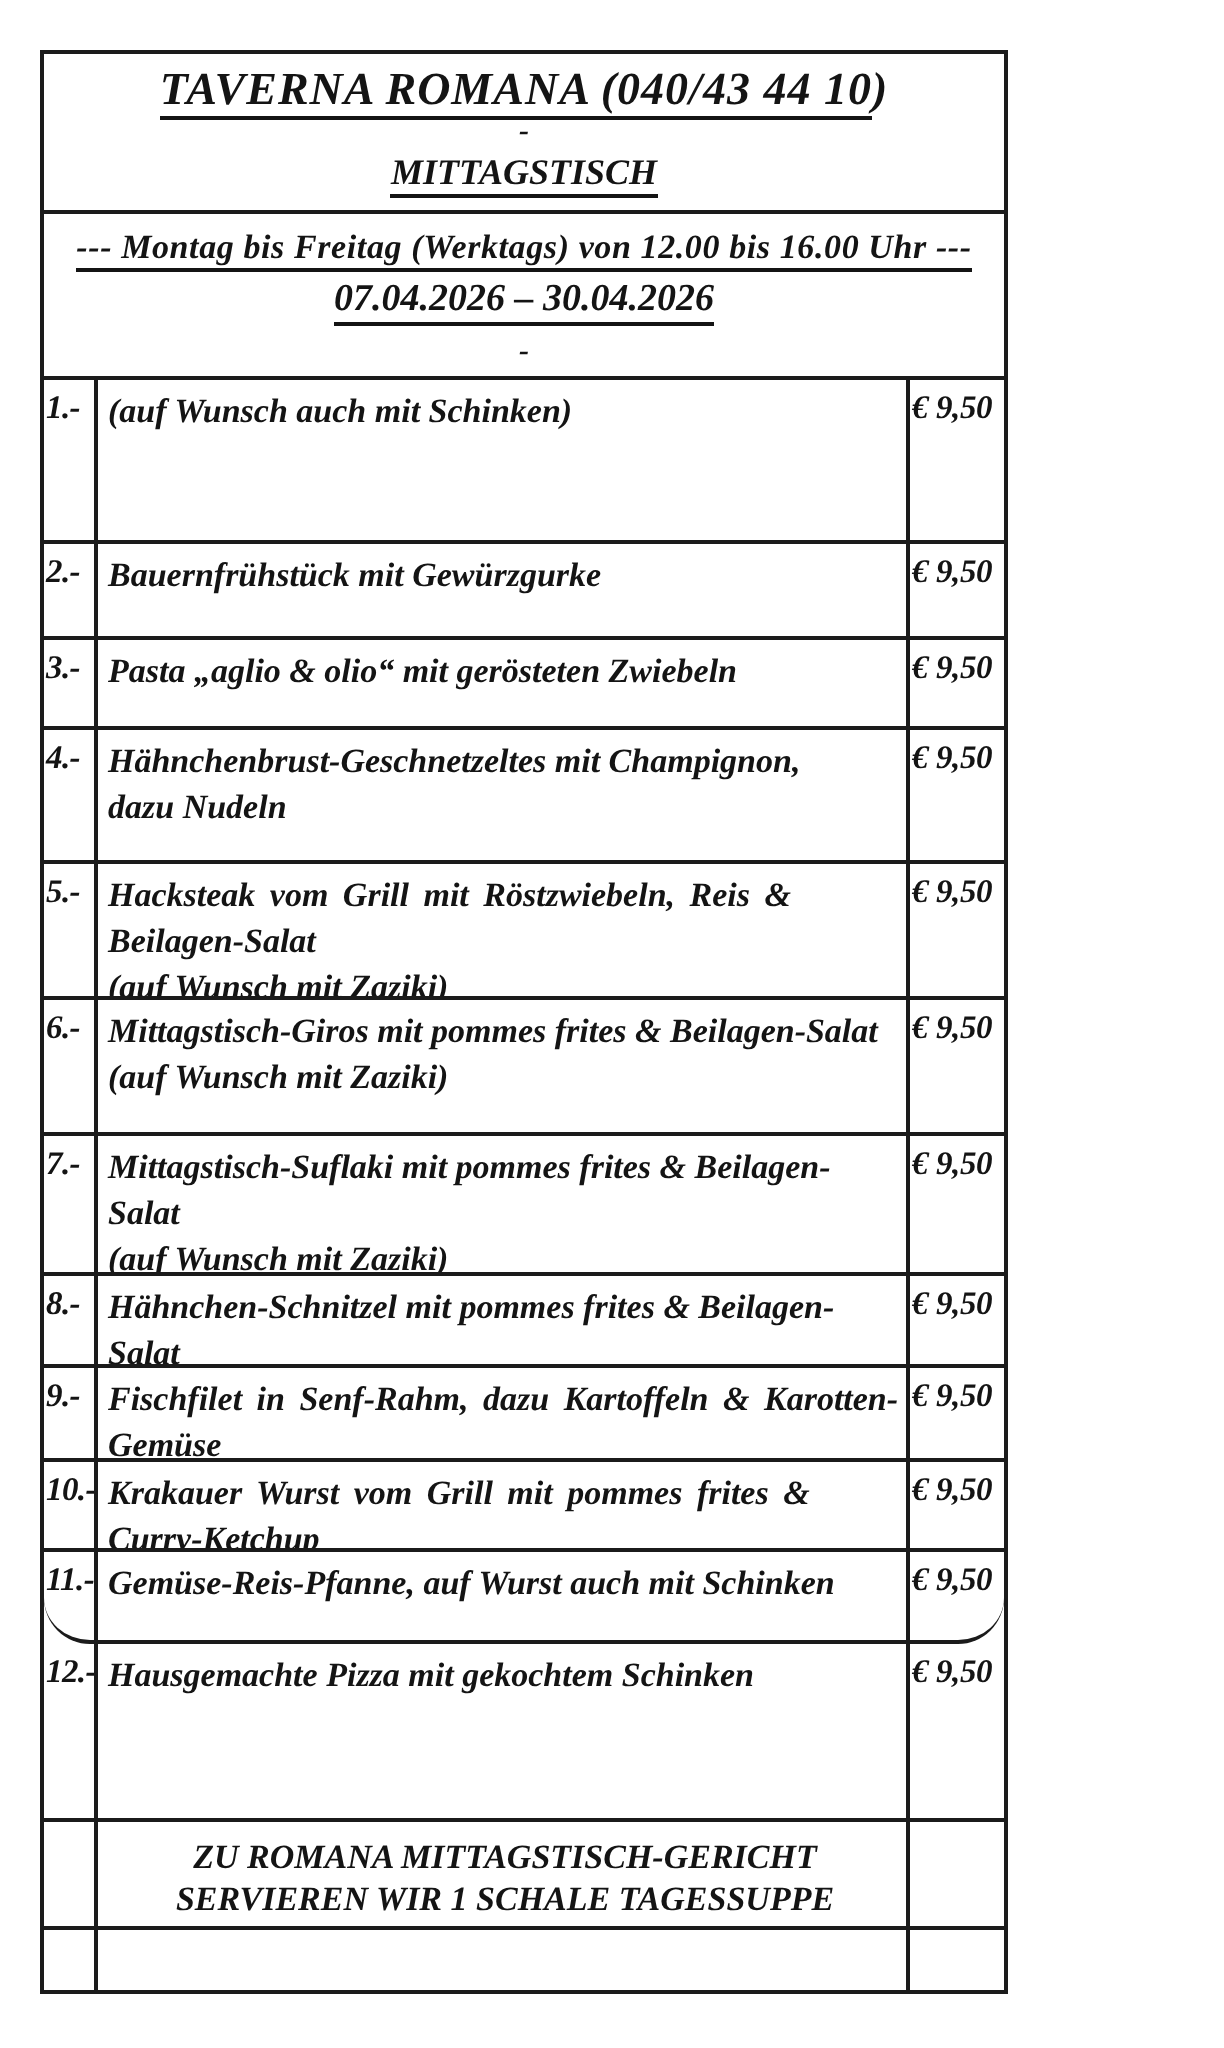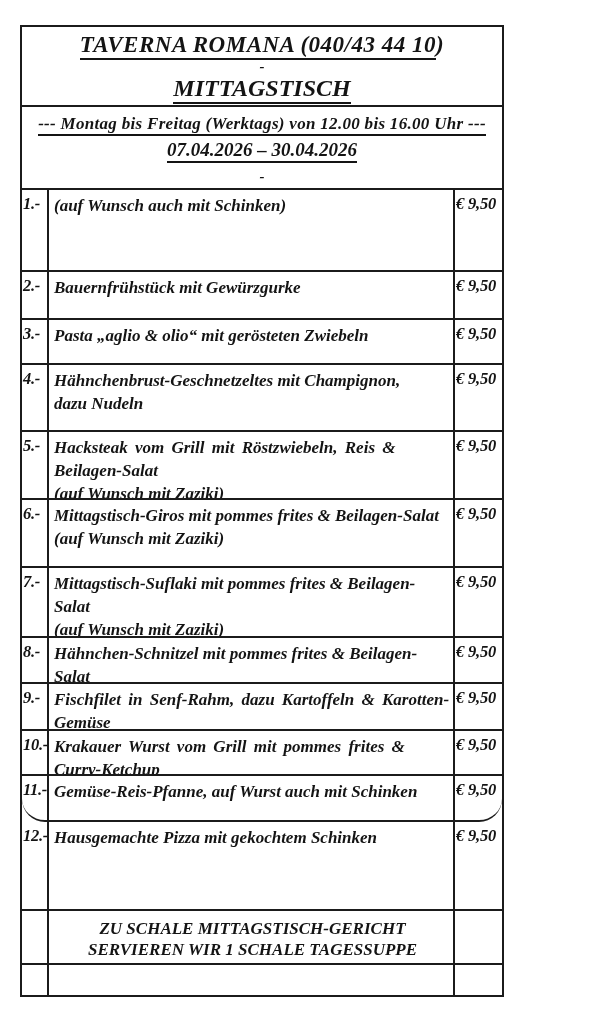--- a/index.html
+++ b/index.html
@@ -21,21 +21,21 @@
     background: #fff;
   }
   .row { border-bottom: 2px solid #1b1b1b; }
   .menu-table > .row:last-child { border-bottom: none; }
 
   
   .row-header { height: 80px; text-align: center; padding-top: 4px; }
   .title-line { font-size: 23px; line-height: 27px; letter-spacing: 0.5px; white-space: nowrap; }
   .u { border-bottom: 2px solid #141414; padding-bottom: 1px; display: inline-block; line-height: 1.05; }
   .sep-dash { font-size: 15px; line-height: 13px; }
-  .subtitle-line { font-size: 24px; line-height: 20px; margin-top: 3px; }
+  .subtitle-line { font-size: 18px; line-height: 20px; margin-top: 3px; }
 
   
   .row-schedule { height: 83px; text-align: center; padding-top: 4px; }
   .schedule-line1 { font-size: 17px; line-height: 25px; letter-spacing: 0.3px; white-space: nowrap; }
   .schedule-line2 { font-size: 19px; line-height: 25px; margin-top: 1px; }
   .sched-dash { margin-top: 7px; }
 
   
   .cols { display: flex; align-items: stretch; }
   .cell-num {
@@ -209,21 +209,21 @@
         <div class="line1">Hausgemachte Pizza mit gekochtem Schinken</div>
         <div class="line2"></div>
       </div>
       <div class="cell-price">€ 9,50</div>
     </div>
   </div>
 
   <div class="row cols row-note">
     <div class="cell-num"></div>
     <div class="cell-desc note-center">
-      <div>ZU SCHALE MITTAGSTISCH-GERICHT</div>
+      <div>ZU ROMANA MITTAGSTISCH-GERICHT</div>
       <div>SERVIEREN WIR 1 SCHALE TAGESSUPPE</div>
     </div>
     <div class="cell-price"></div>
   </div>
 
   <div class="row cols row-empty">
     <div class="cell-num"></div>
     <div class="cell-desc"></div>
     <div class="cell-price"></div>
   </div>

